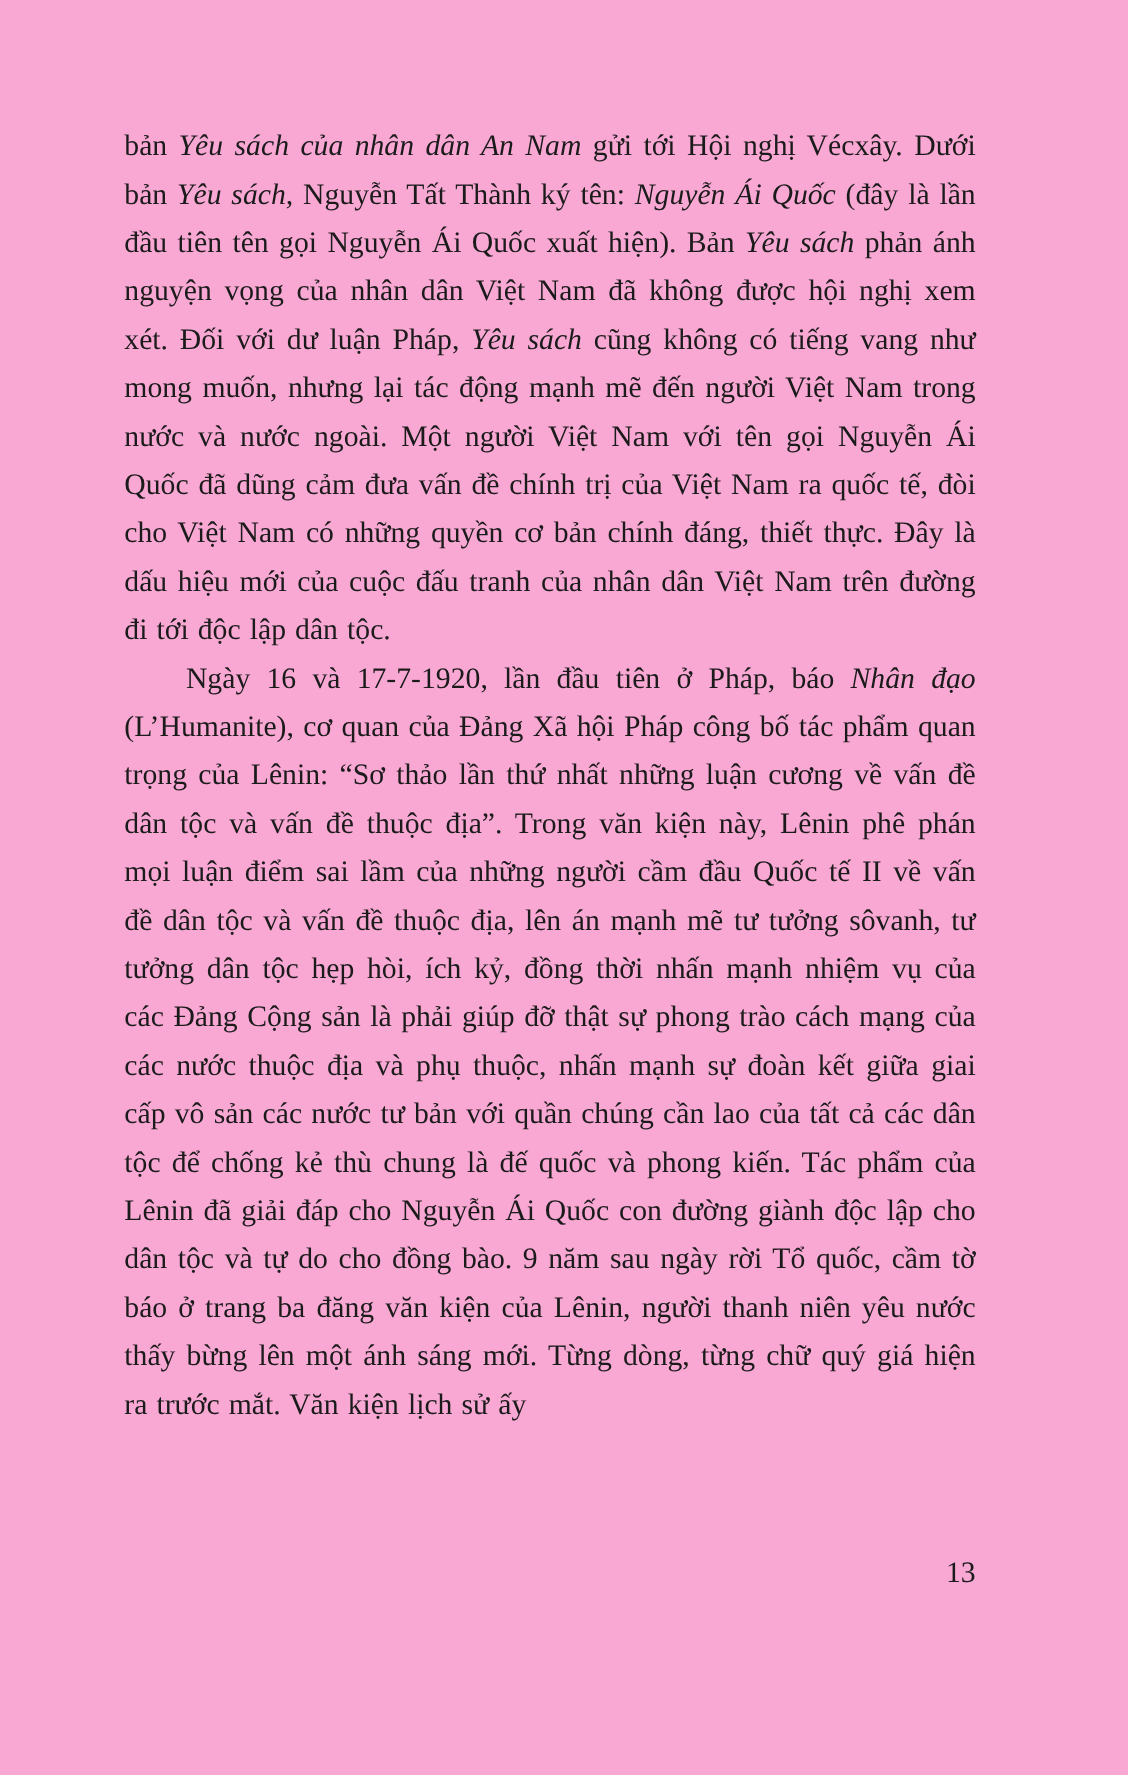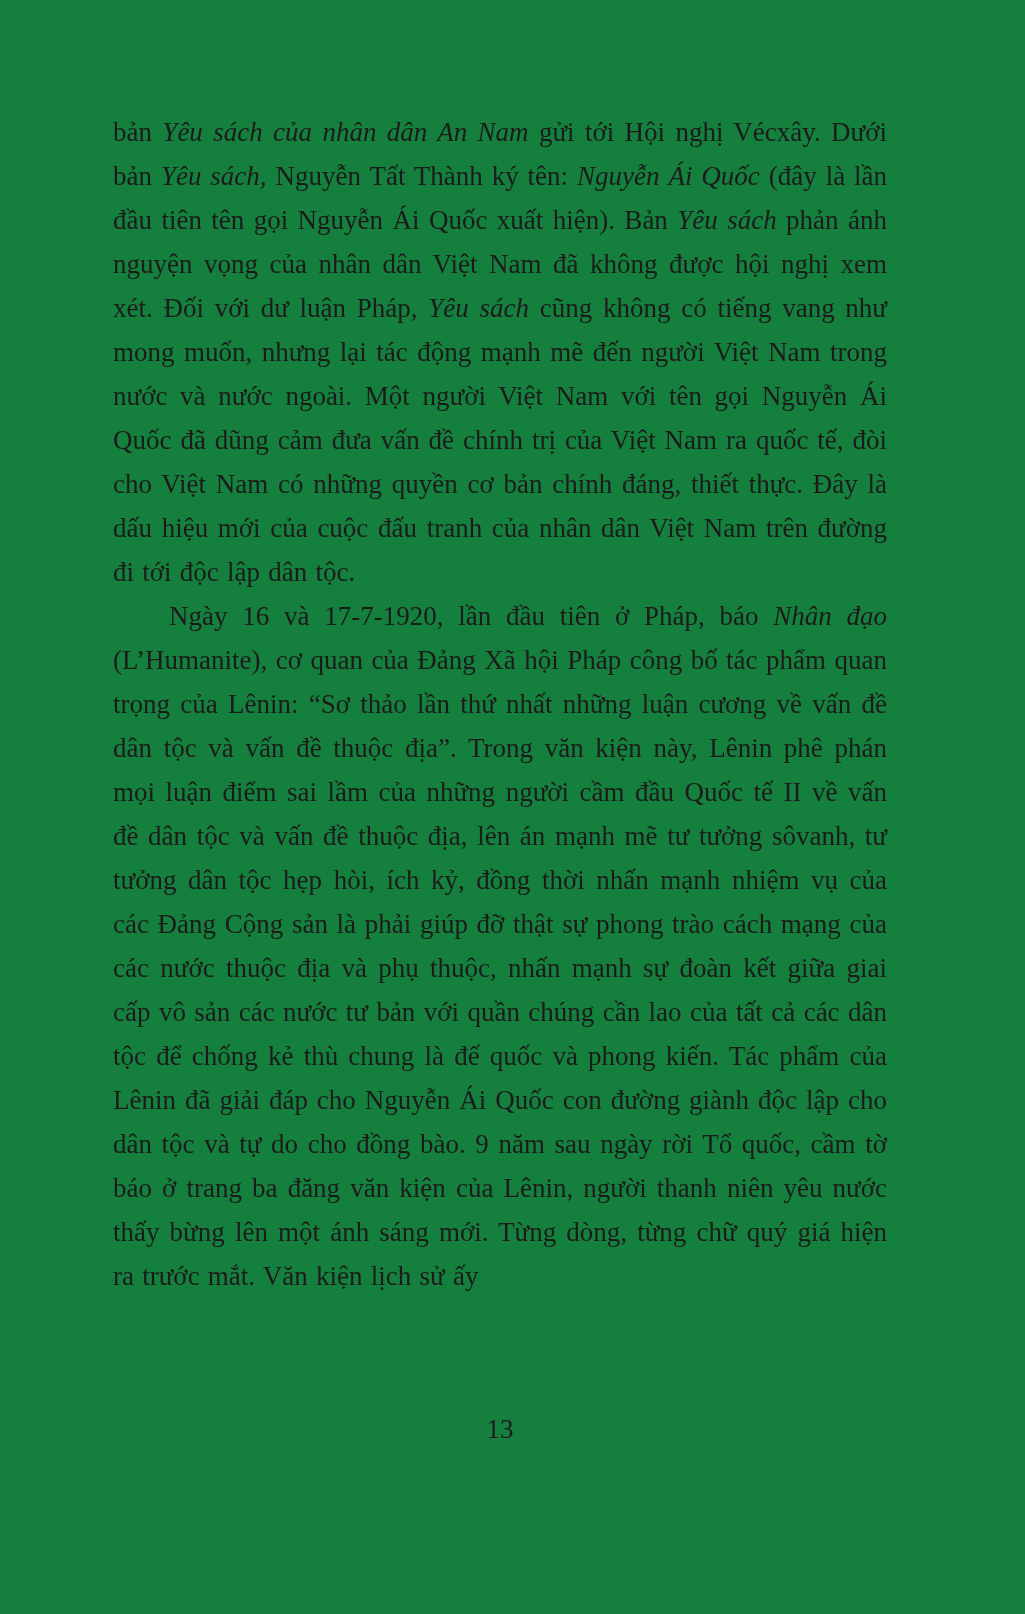--- a/index.html
+++ b/index.html
@@ -11,21 +11,21 @@
     width: 1025px;
     height: 1614px;
     position: relative;
     font-family: "Liberation Serif", "DejaVu Serif", serif;
     color: #1b1b1b;
     overflow: hidden;
   }
   .book-page {
     position: absolute;
     inset: 0;
-    background: #15803d;
+    background: #f9a8d4;
   }
   .text-block {
     position: absolute;
     left: 113px;
     top: 110px;
     width: 774px;
     font-size: 27px;
     line-height: 1.63;
     text-align: justify;
     text-justify: inter-word;
@@ -39,21 +39,21 @@
     text-indent: 56px;
   }
   .italic {
     font-style: italic;
   }
   .page-number-row {
     position: absolute;
     left: 113px;
     top: 1408px;
     width: 774px;
-    text-align: center;
+    text-align: right;
     font-size: 27px;
     line-height: 1.6;
   }
 </style>
 </head>
 <body>
 
 <div class="book-page">
   <div class="text-block">
       <p class="para"><span>bản </span><span class="italic">Yêu sách của nhân dân An Nam</span><span> gửi tới Hội nghị Vécxây. Dưới bản </span><span class="italic">Yêu sách,</span><span> Nguyễn Tất Thành ký tên: </span><span class="italic">Nguyễn Ái Quốc</span><span> (đây là lần đầu tiên tên gọi Nguyễn Ái Quốc xuất hiện). Bản </span><span class="italic">Yêu sách</span><span> phản ánh nguyện vọng của nhân dân Việt Nam đã không được hội nghị xem xét. Đối với dư luận Pháp, </span><span class="italic">Yêu sách</span><span> cũng không có tiếng vang như mong muốn, nhưng lại tác động mạnh mẽ đến người Việt Nam trong nước và nước ngoài. Một người Việt Nam với tên gọi Nguyễn Ái Quốc đã dũng cảm đưa vấn đề chính trị của Việt Nam ra quốc tế, đòi cho Việt Nam có những quyền cơ bản chính đáng, thiết thực. Đây là dấu hiệu mới của cuộc đấu tranh của nhân dân Việt Nam trên đường đi tới độc lập dân tộc.</span></p>

